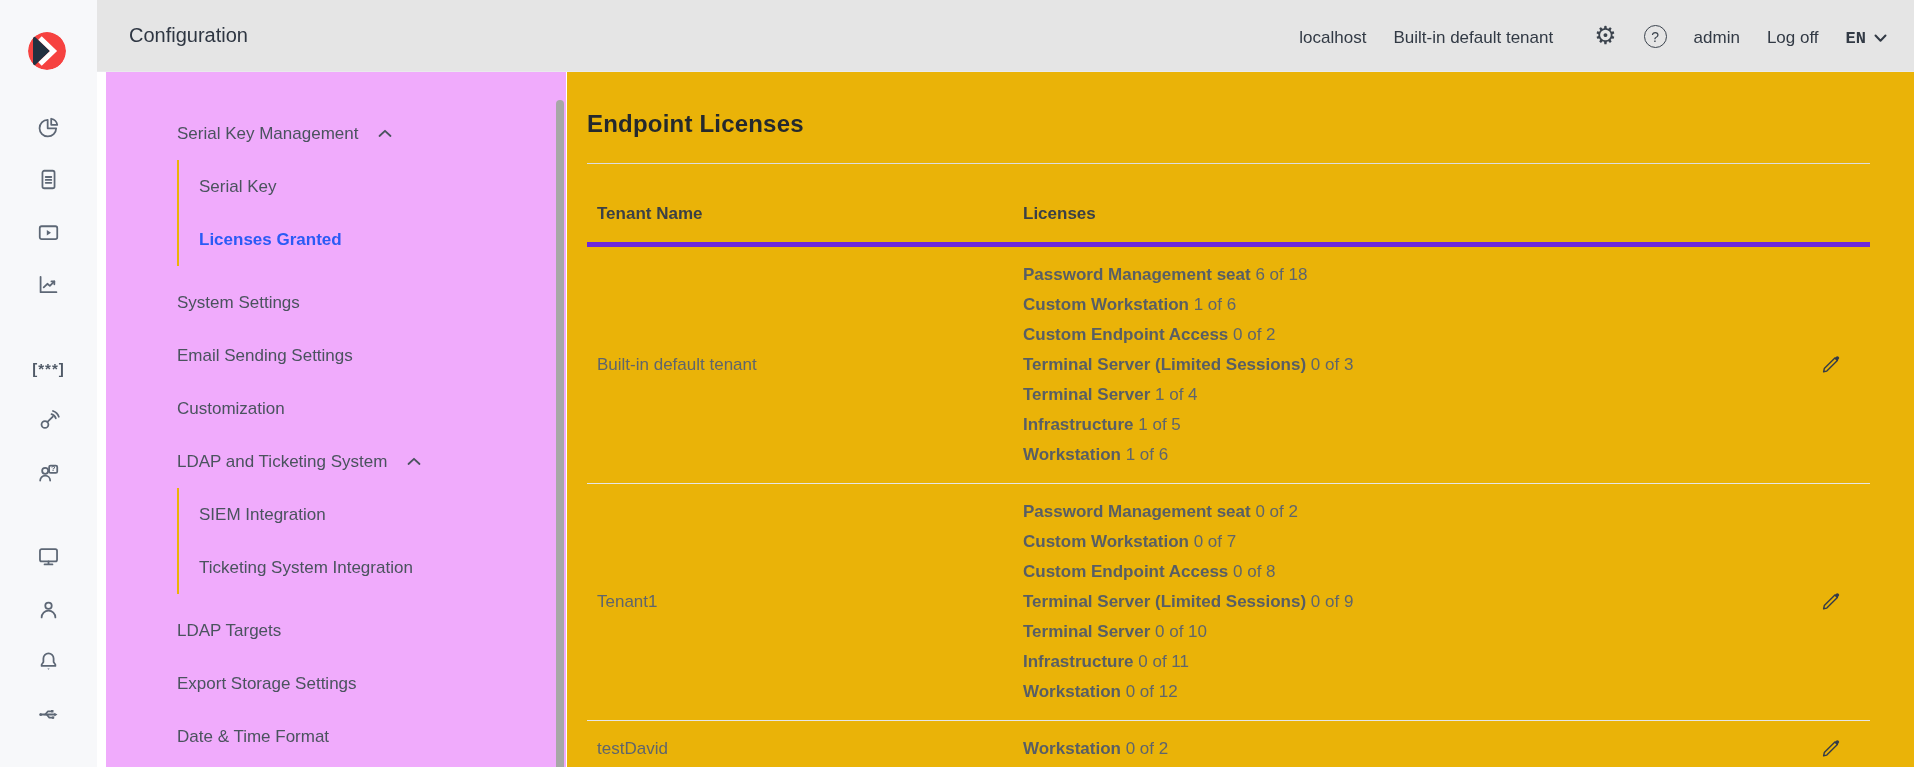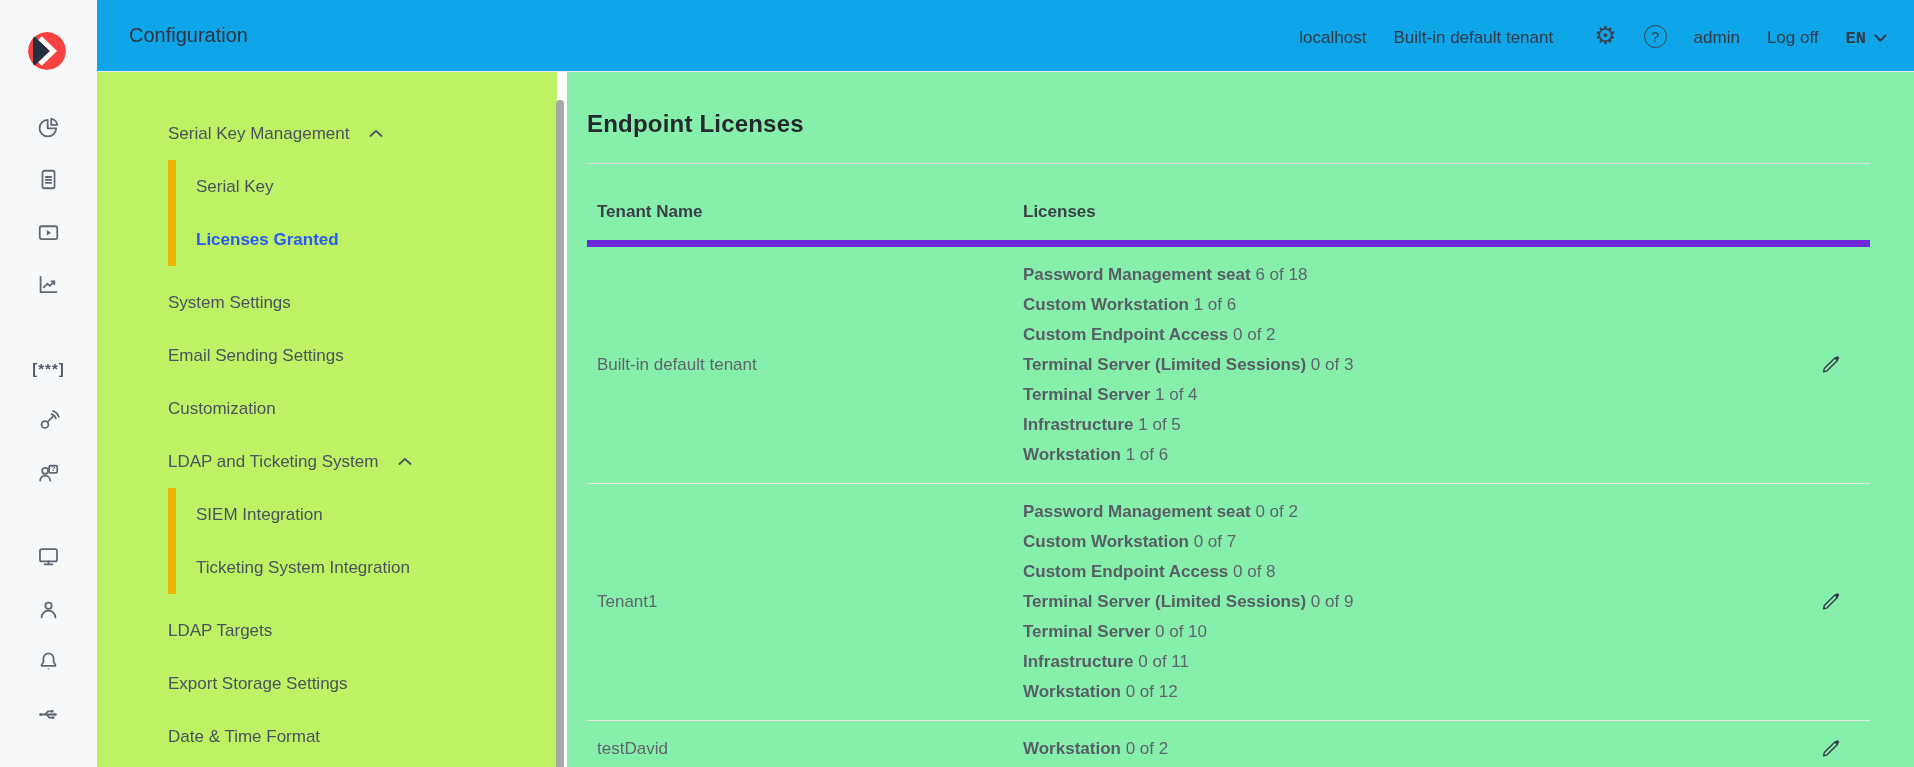--- a/index.html
+++ b/index.html
@@ -10,51 +10,51 @@
   .rail { position:fixed; left:0; top:0; width:97px; height:767px; background:#f7f8fa; z-index:5; }
   .logo { position:absolute; top:32px; left:28px; width:38px; height:38px; }
   .rail-icons { position:absolute; top:101px; left:0; right:0; display:flex; flex-direction:column; align-items:center; }
   .rail-icon { height:52.5px; display:flex; align-items:center; justify-content:center; cursor:pointer; }
   .rail-icon.gap { margin-top:31px; }
   .rail-icon svg { width:25px; height:25px; stroke:#5d6775; stroke-width:1.7; fill:none;
     stroke-linecap:round; stroke-linejoin:round; }
   .rail-icon .txticon { color:#505a67; font-weight:700; font-size:15px; letter-spacing:1px; }
 
   
-  .header { position:fixed; left:97px; top:0; right:0; height:72px; background:#0ea5e9;
+  .header { position:fixed; left:97px; top:0; right:0; height:72px; background:#e5e5e5;
     border-bottom:1px solid #e9eaec; display:flex; align-items:center; padding:0 27px 0 32px; z-index:4;gap:48px; }
   .header-title { font-size:20px; color:#2e3642; }
   .header-right { margin-left:auto; display:flex; align-items:flex-end; gap:27px; font-size:17px; color:#323a45; }
   .hgear { font-size:25px; color:#3b434d; line-height:1; cursor:pointer; margin-left:14px; }
   .hhelp { width:23px; height:23px; border:1.6px solid #3b434d; border-radius:50%; display:flex;
     align-items:center; justify-content:center; font-size:14px; color:#3b434d; cursor:pointer; }
   .hlang { display:flex; align-items:center; gap:8px; font-weight:700; cursor:pointer;font-family:Liberation Mono, monospace; }
   .hlogoff { cursor:pointer; }
   .chev-down { width:13px; height:9px; stroke:#323a45; stroke-width:2; fill:none; stroke-linecap:round; stroke-linejoin:round; }
 
   
-  .sidenav { position:fixed; left:97px; top:72px; width:460px; height:695px; background:#bef264;
+  .sidenav { position:fixed; left:106px; top:72px; width:460px; height:695px; background:#f0abfc;
     padding:35px 0 0 71px; z-index:3; }
   .nav-item { height:53px; display:flex; align-items:center; font-size:17px; color:#4a535e; cursor:pointer; white-space:nowrap; }
   .nav-item .chev-up { width:14px; height:9px; stroke:#4a535e; stroke-width:1.8; fill:none;
     stroke-linecap:round; stroke-linejoin:round; margin-left:20px; }
-  .nav-group { border-left:8px solid #eab308; padding-left:20px; margin-bottom:10px; }
+  .nav-group { border-left:2px solid #eab308; padding-left:20px; margin-bottom:10px; }
   .nav-item.active { color:#2a5af5; font-weight:700; }
 
   
   .scrollbar-thumb { position:fixed; left:556px; top:100px; width:8px; height:667px;
     background:#a7a7a7; border-radius:4px 4px 0 0; z-index:6; cursor:pointer; }
 
   
-  .main { position:fixed; left:567px; top:72px; right:0; bottom:0; background:#86efac; padding:38px 44px 0 20px; }
+  .main { position:fixed; left:567px; top:72px; right:0; bottom:0; background:#eab308; padding:38px 44px 0 20px; }
   .main-title { font-size:24px; font-weight:700; color:#24292e; letter-spacing:.2px; }
   .title-divider { border:none; border-top:1px solid #dcdee1; margin-top:25px; }
 
   .thead { display:grid; grid-template-columns:426px 1fr 80px; height:83px; align-items:end;
-    padding-bottom:18px; border-bottom:7px solid #6d28d9; }
+    padding-bottom:18px; border-bottom:5px solid #6d28d9; }
   .th { font-size:17px; font-weight:700; color:#3b4046; padding-left:10px; }
   .trow { display:grid; grid-template-columns:426px 1fr 80px; padding:13px 0; border-bottom:1px solid #e5e6e8; }
   .td-tenant { padding-left:10px; font-size:17px; color:#5f656c; align-self:center; }
   .td-lic { padding-left:10px; font-size:17px; color:#5f656c; line-height:30px; }
   .lic-name { font-weight:700; color:#585e65;margin-top:42px; }
   .td-edit { display:flex; align-items:center; justify-content:center; }
   .edit-btn { width:26px; height:26px; border:none; background:transparent; cursor:pointer;
     display:flex; align-items:center; justify-content:center; padding:0; }
   .edit-btn svg { width:22px; height:22px; }
 </style>

